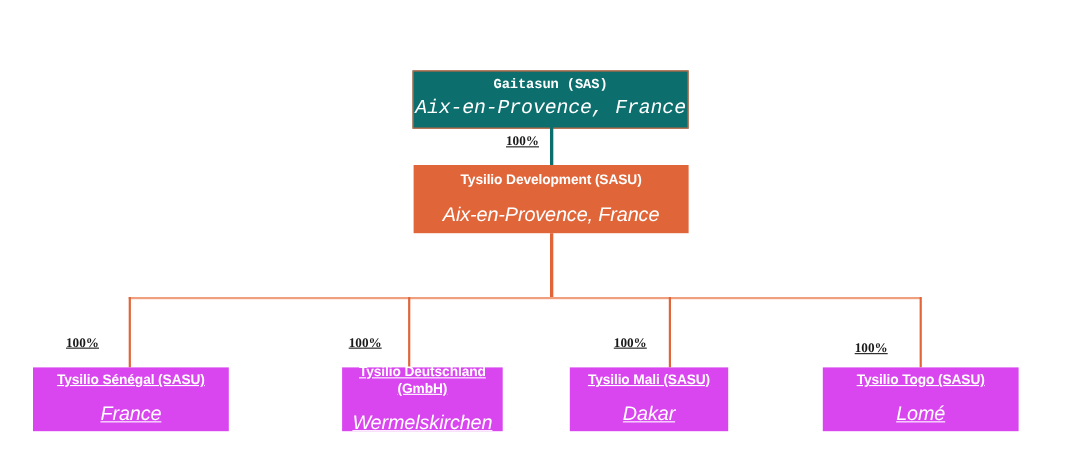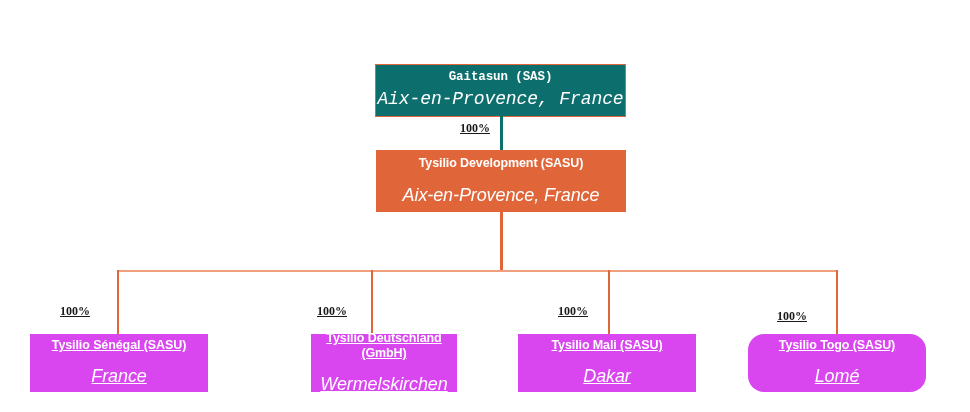--- a/index.html
+++ b/index.html
@@ -110,23 +110,23 @@
   <div class="node node-leaf" style="left:30px; top:334px; width:178px; height:58px;">
     <div class="node-title">Tysilio Sénégal (SASU)</div>
     <div class="node-location">France</div>
   </div>
 
   <div class="node node-leaf" style="left:283px; top:334px; width:146px; height:58px;margin-left:28px;">
     <div class="node-title">Tysilio Deutschland (GmbH)</div>
     <div class="node-location">Wermelskirchen</div>
   </div>
 
-  <div class="node node-leaf" style="left:518px; top:334px; width:178px; height:58px;align-items:center;">
+  <div class="node node-leaf" style="left:518px; top:334px; width:144px; height:58px;align-items:center;">
     <div class="node-title">Tysilio Mali (SASU)</div>
     <div class="node-location">Dakar</div>
   </div>
 
-  <div class="node node-leaf" style="left:748px; top:334px; width:178px; height:58px;border-radius:16px;">
+  <div class="node node-leaf" style="left:748px; top:334px; width:178px; height:58px;">
     <div class="node-title">Tysilio Togo (SASU)</div>
     <div class="node-location">Lomé</div>
   </div>
 
 </div>
 
 </body></html>

